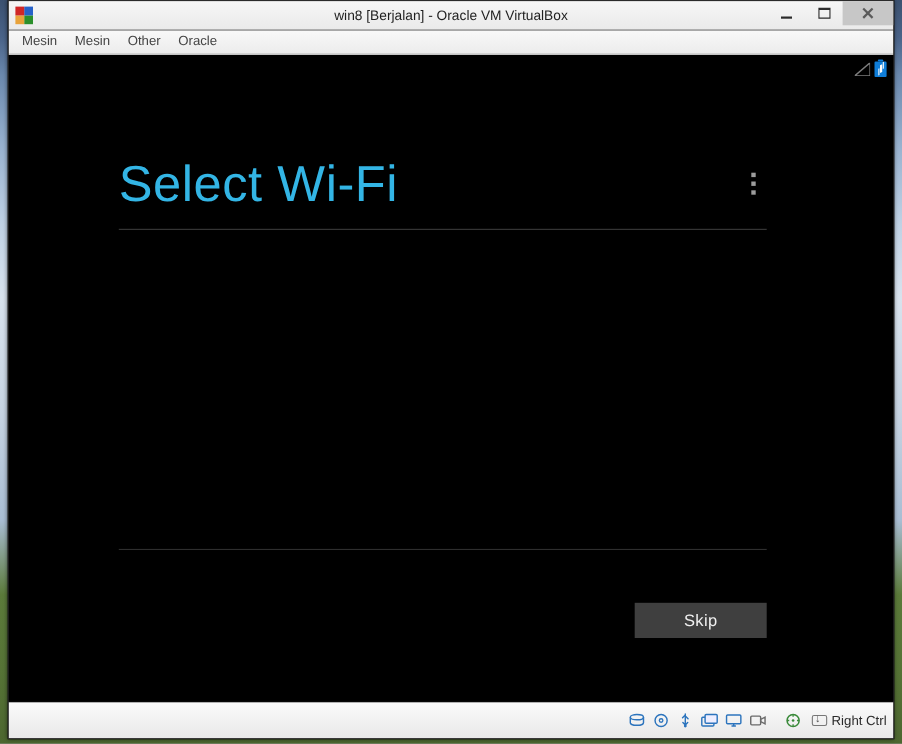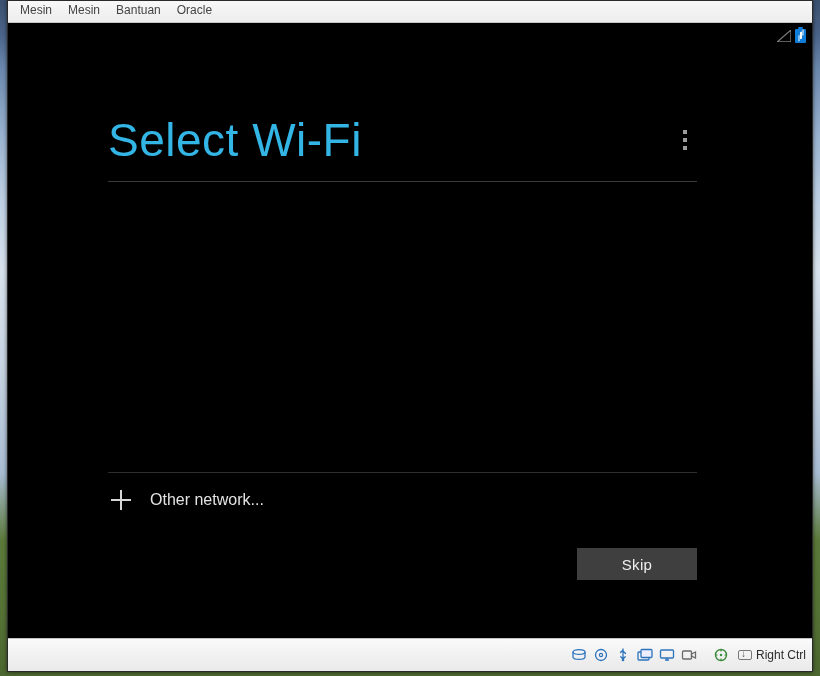--- a/index.html
+++ b/index.html
@@ -119,25 +119,34 @@
   .sep { width:6px; }
   .hostkey { display:flex; align-items:center; gap:4px; font-size:12px; color:#2b2b2b; margin-left:4px;}
   .hostkey .kb-ico { width:14px; height:10px; border:1.5px solid #777; border-radius:2px; position:relative;}
   .hostkey .kb-ico::after{content:"↓"; position:absolute; font-size:10px; left:2px; top:-3px; color:#555;}
 </style>
 </head>
 <body>
 
 <div class="vb-window">
 
+  <div class="titlebar">
+    <div class="app-icon"></div>
+    <div class="title">win8 [Berjalan] - Oracle VM VirtualBox</div>
+    <div class="winbtns">
+      <div class="winbtn min"></div>
+      <div class="winbtn max"></div>
+      <div class="winbtn close"></div>
+    </div>
+  </div>
 
   <div class="menubar">
     <span>Mesin</span>
     <span>Mesin</span>
-    <span>Bantuan</span>
+    <span>Other</span>
     <span>Oracle</span>
   </div>
 
   <div class="guest">
 
     <div class="guest-tray">
       <span class="tri-icon">
         <svg width="14" height="12" viewBox="0 0 14 12">
           <path d="M0 12 L14 12 L14 0 Z" fill="none" stroke="#7d7d7d" stroke-width="1.3"></path>
         </svg>
@@ -151,24 +160,20 @@
         <div class="overflow-dots">
           <span></span>
           <span></span>
           <span></span>
         </div>
       </div>
       <div class="divider"></div>
 
       <div class="divider2"></div>
 
-      <div class="other-row">
-        <span class="plus-icon"></span>
-        <span>Other network...</span>
-      </div>
 
       <div class="skip-btn">
         <span>Skip</span>
       </div>
     </div>
   </div>
 
   <div class="vb-status">
     <span class="status-ico">
       <svg width="16" height="14" viewBox="0 0 16 14">

